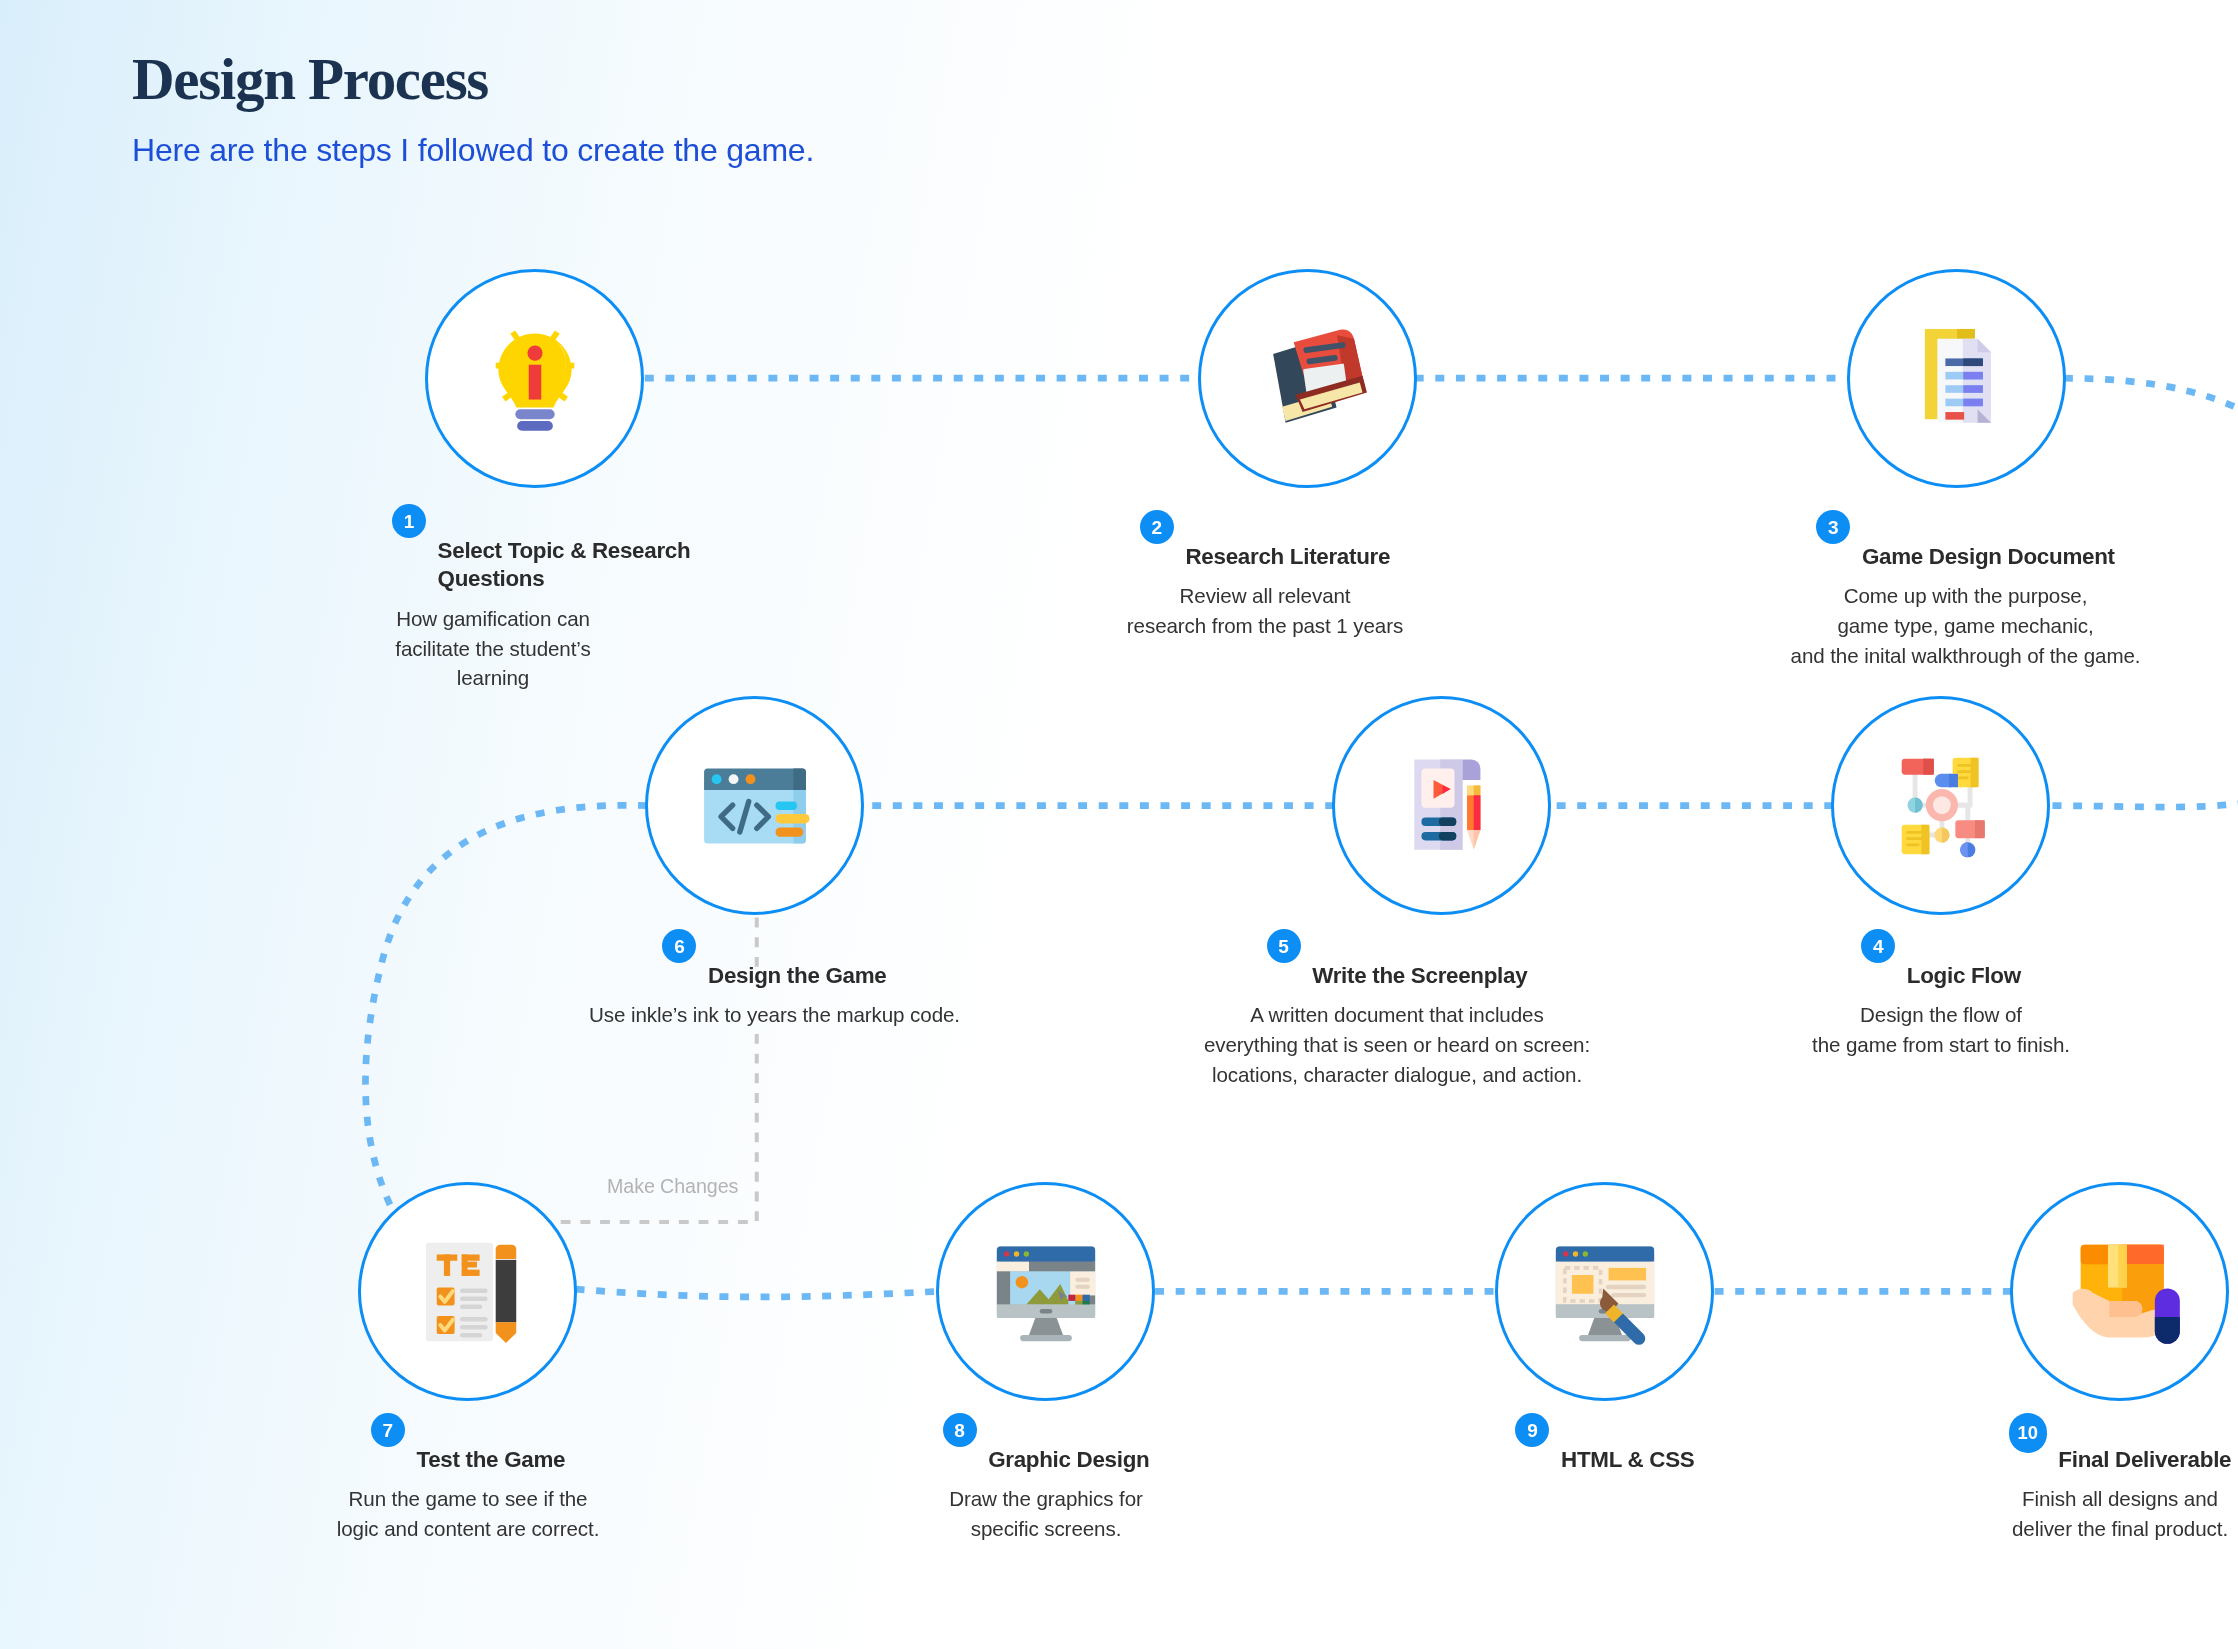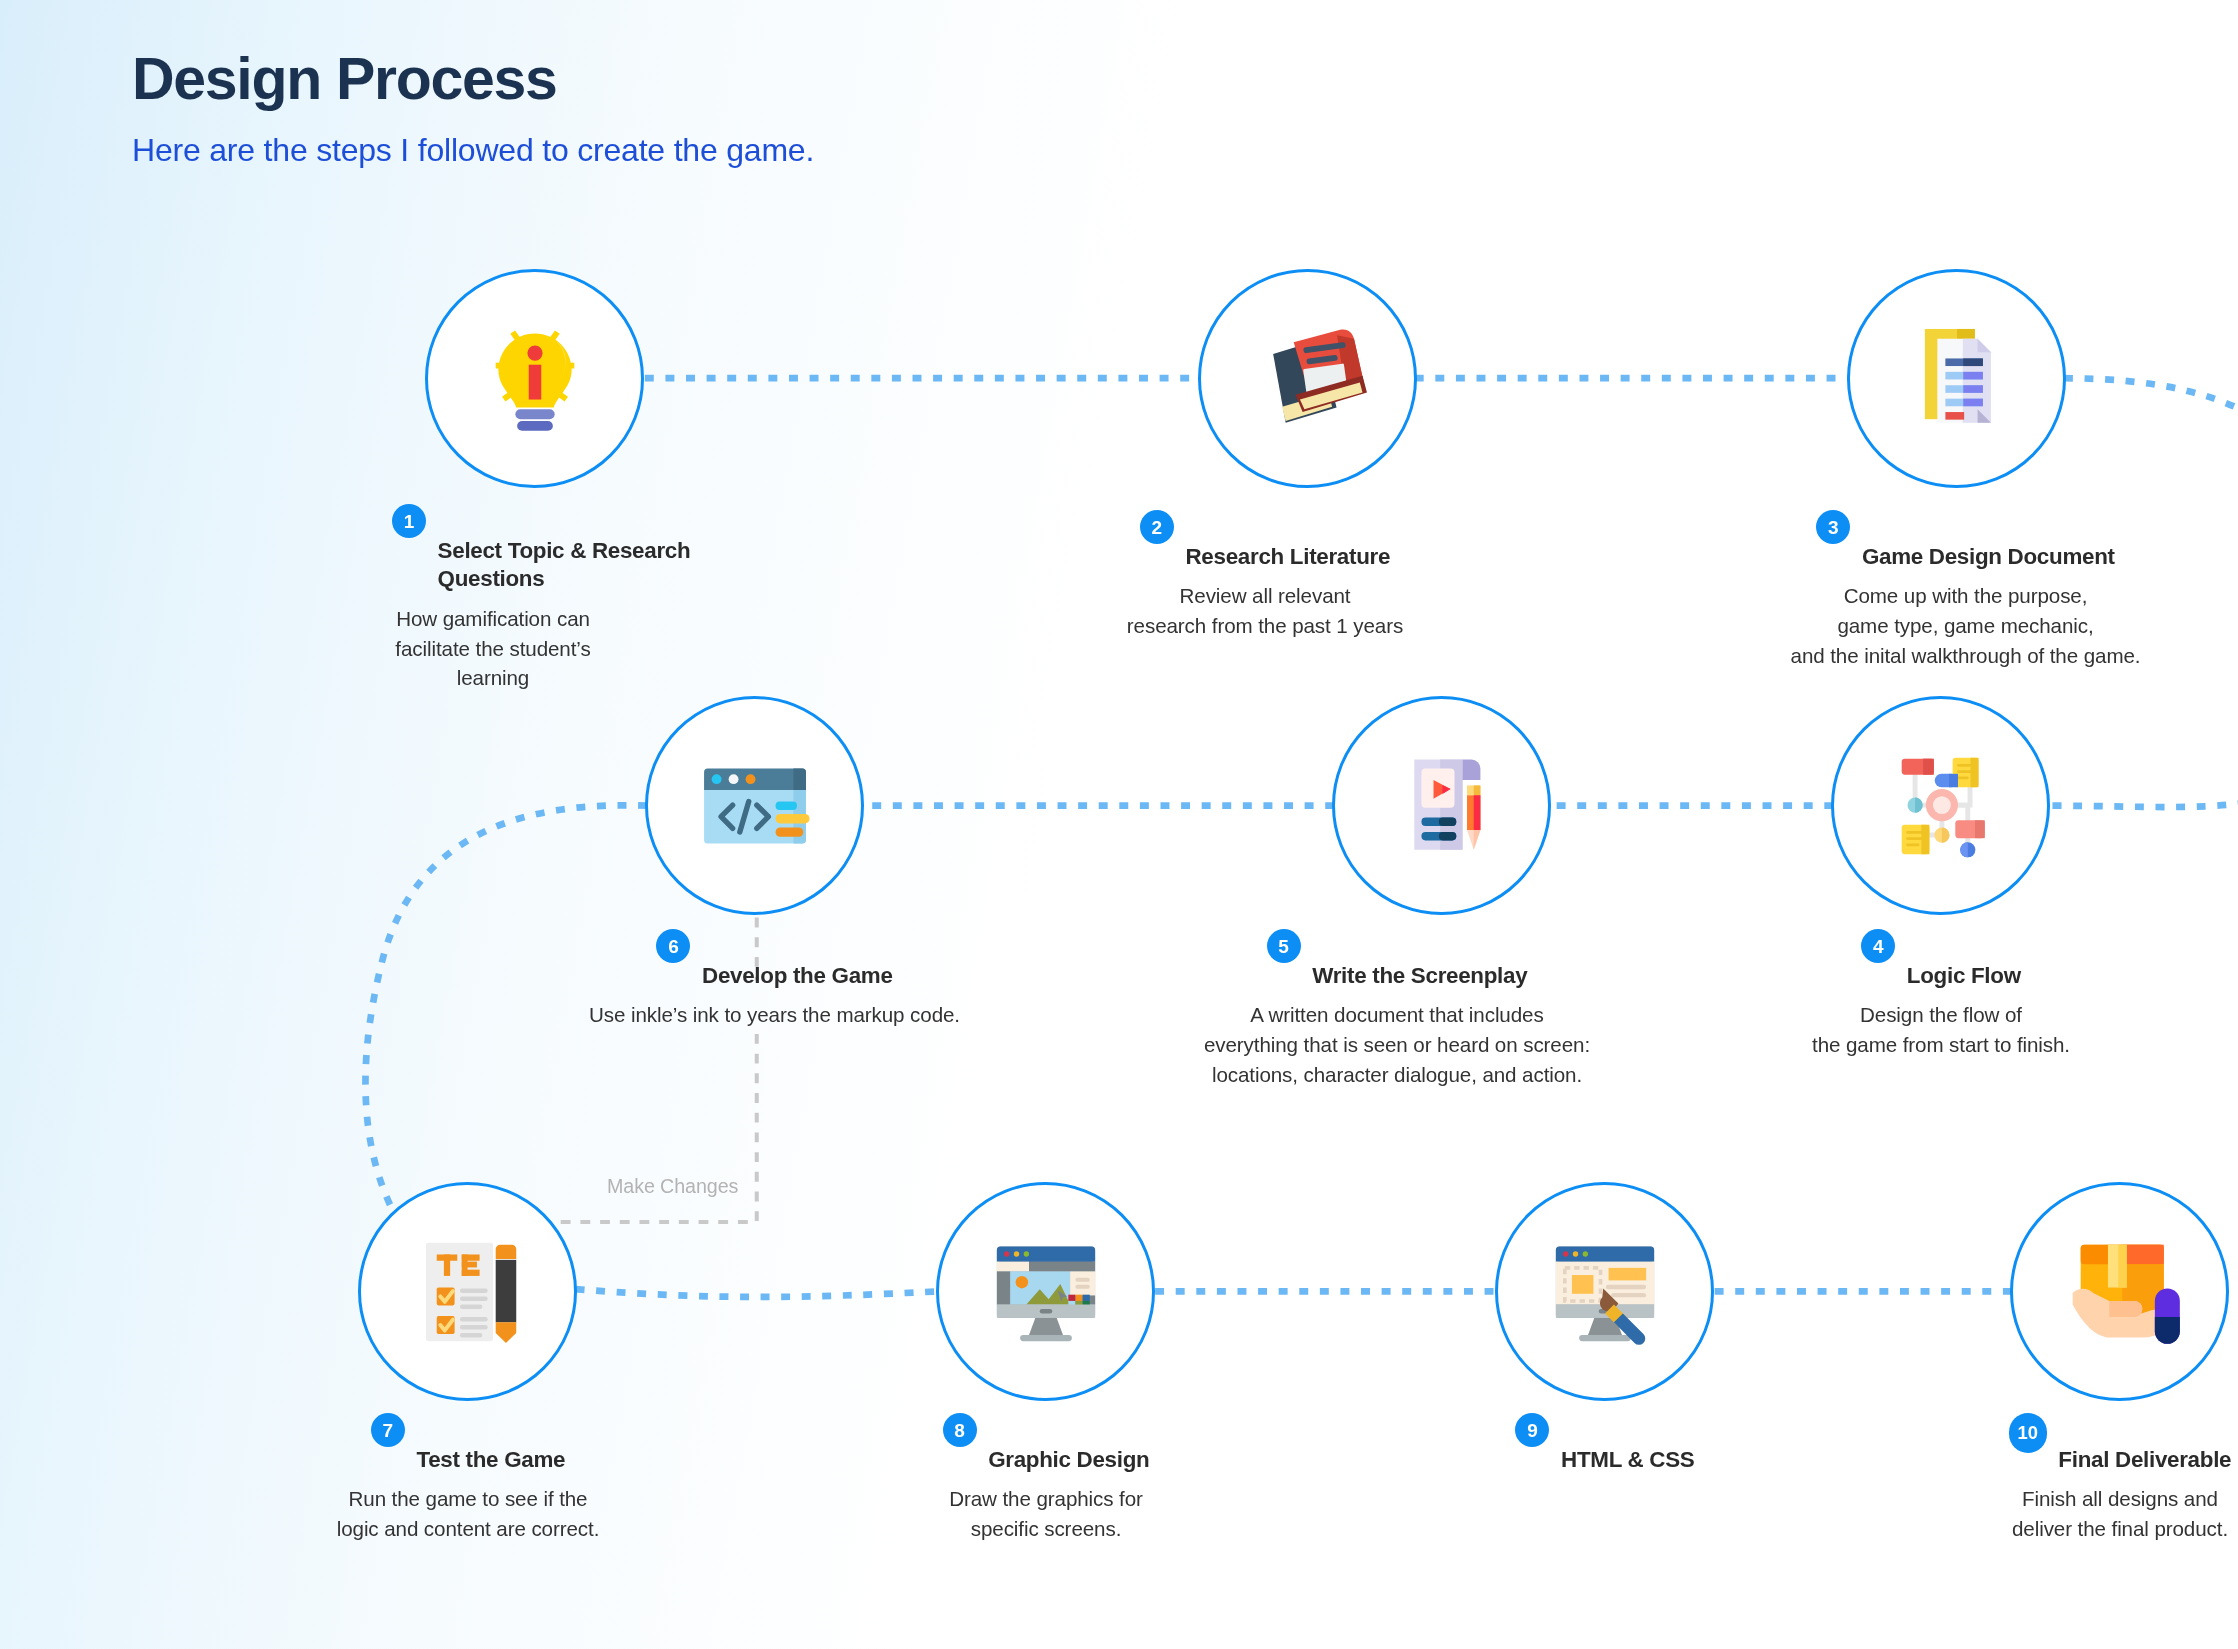--- a/index.html
+++ b/index.html
@@ -14,20 +14,21 @@
   }
 
   
   #header { position: absolute; left: 132px; top: 49px; }
   #page-title {
     font-size: 59px;
     font-weight: bold;
     letter-spacing: -1.3px;
     color: #1b3350;
     line-height: 1.05;
+    font-family: Liberation Serif, serif;
   }
   #page-subtitle {
     margin-top: 20.6px;
     font-size: 32px;
     color: #1d4ed8;
     letter-spacing: -0.2px;
   }
 
   
   #connectors { position: absolute; left: 0; top: 0; width: 2385px; height: 1649px; }
@@ -307,21 +308,21 @@
         <line x1="136" y1="140" x2="116" y2="208"></line>
       </g>
       <rect x="196" y="140" width="48" height="19" rx="9" fill="#26c6f2"></rect>
       <rect x="196" y="168" width="76" height="21" rx="10" fill="#ffc93c"></rect>
       <rect x="196" y="198" width="62" height="21" rx="10" fill="#f2921d"></rect>
     </svg>
   </div>
   <div class="caption center" style="left:528px; top:929px; width:493px;">
     <div class="head-line" style="justify-content:center;">
       <div class="badge">6</div>
-      <div class="step-title">Develop the Game</div>
+      <div class="step-title">Design the Game</div>
     </div>
     <div class="step-desc">Use inkle’s ink to years the markup code.</div>
   </div>
 </div>
 
 <div class="step">
   <div class="circle-wrap" style="left:358px; top:1182px;">
     <svg width="134" height="134" viewBox="0 0 300 300">
       <rect x="56" y="40" width="150" height="220" rx="6" fill="#eeeeee"></rect>
       <g fill="#f2921d">

